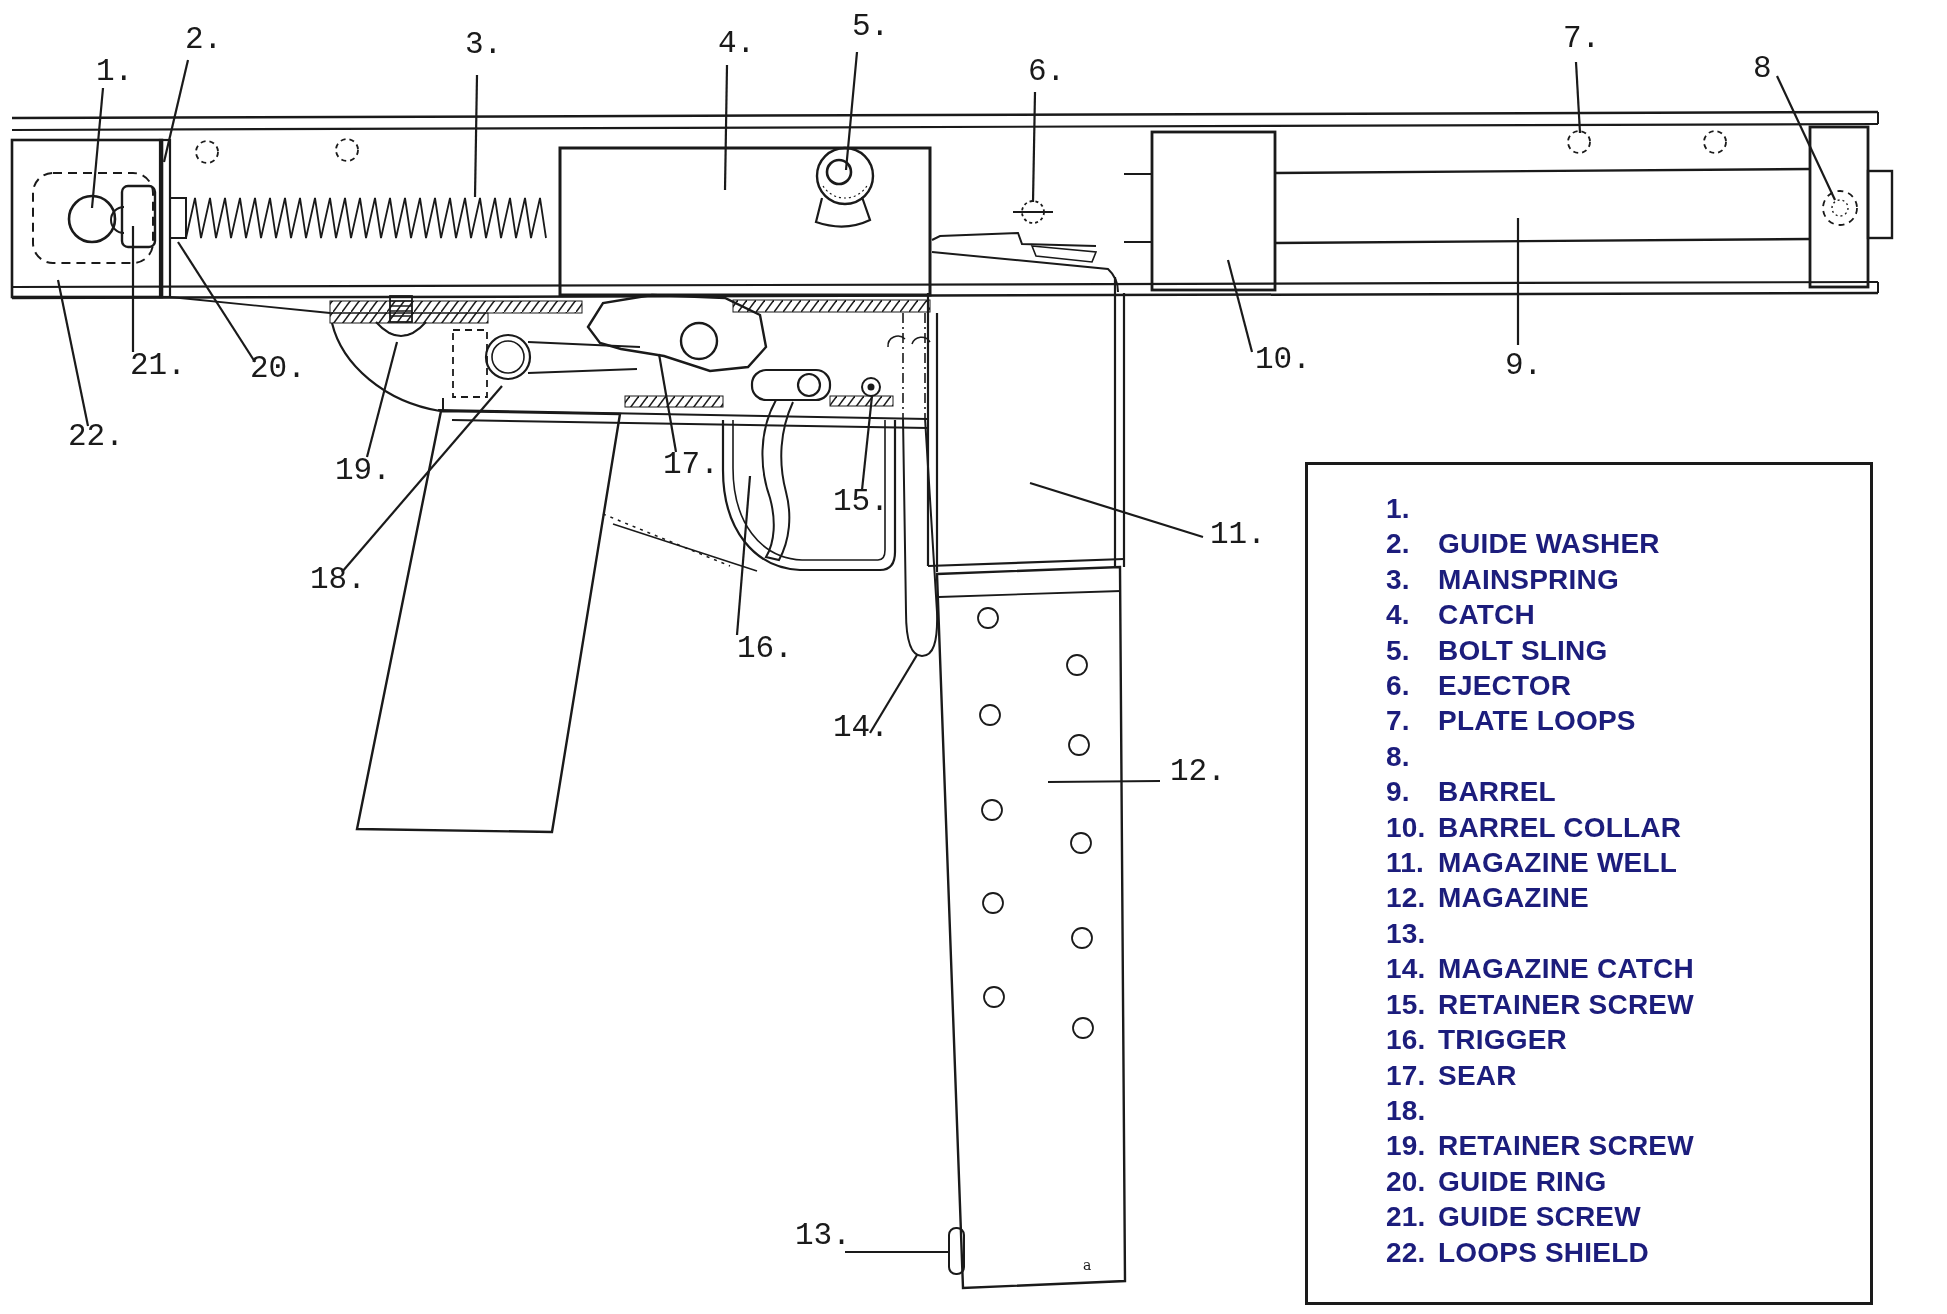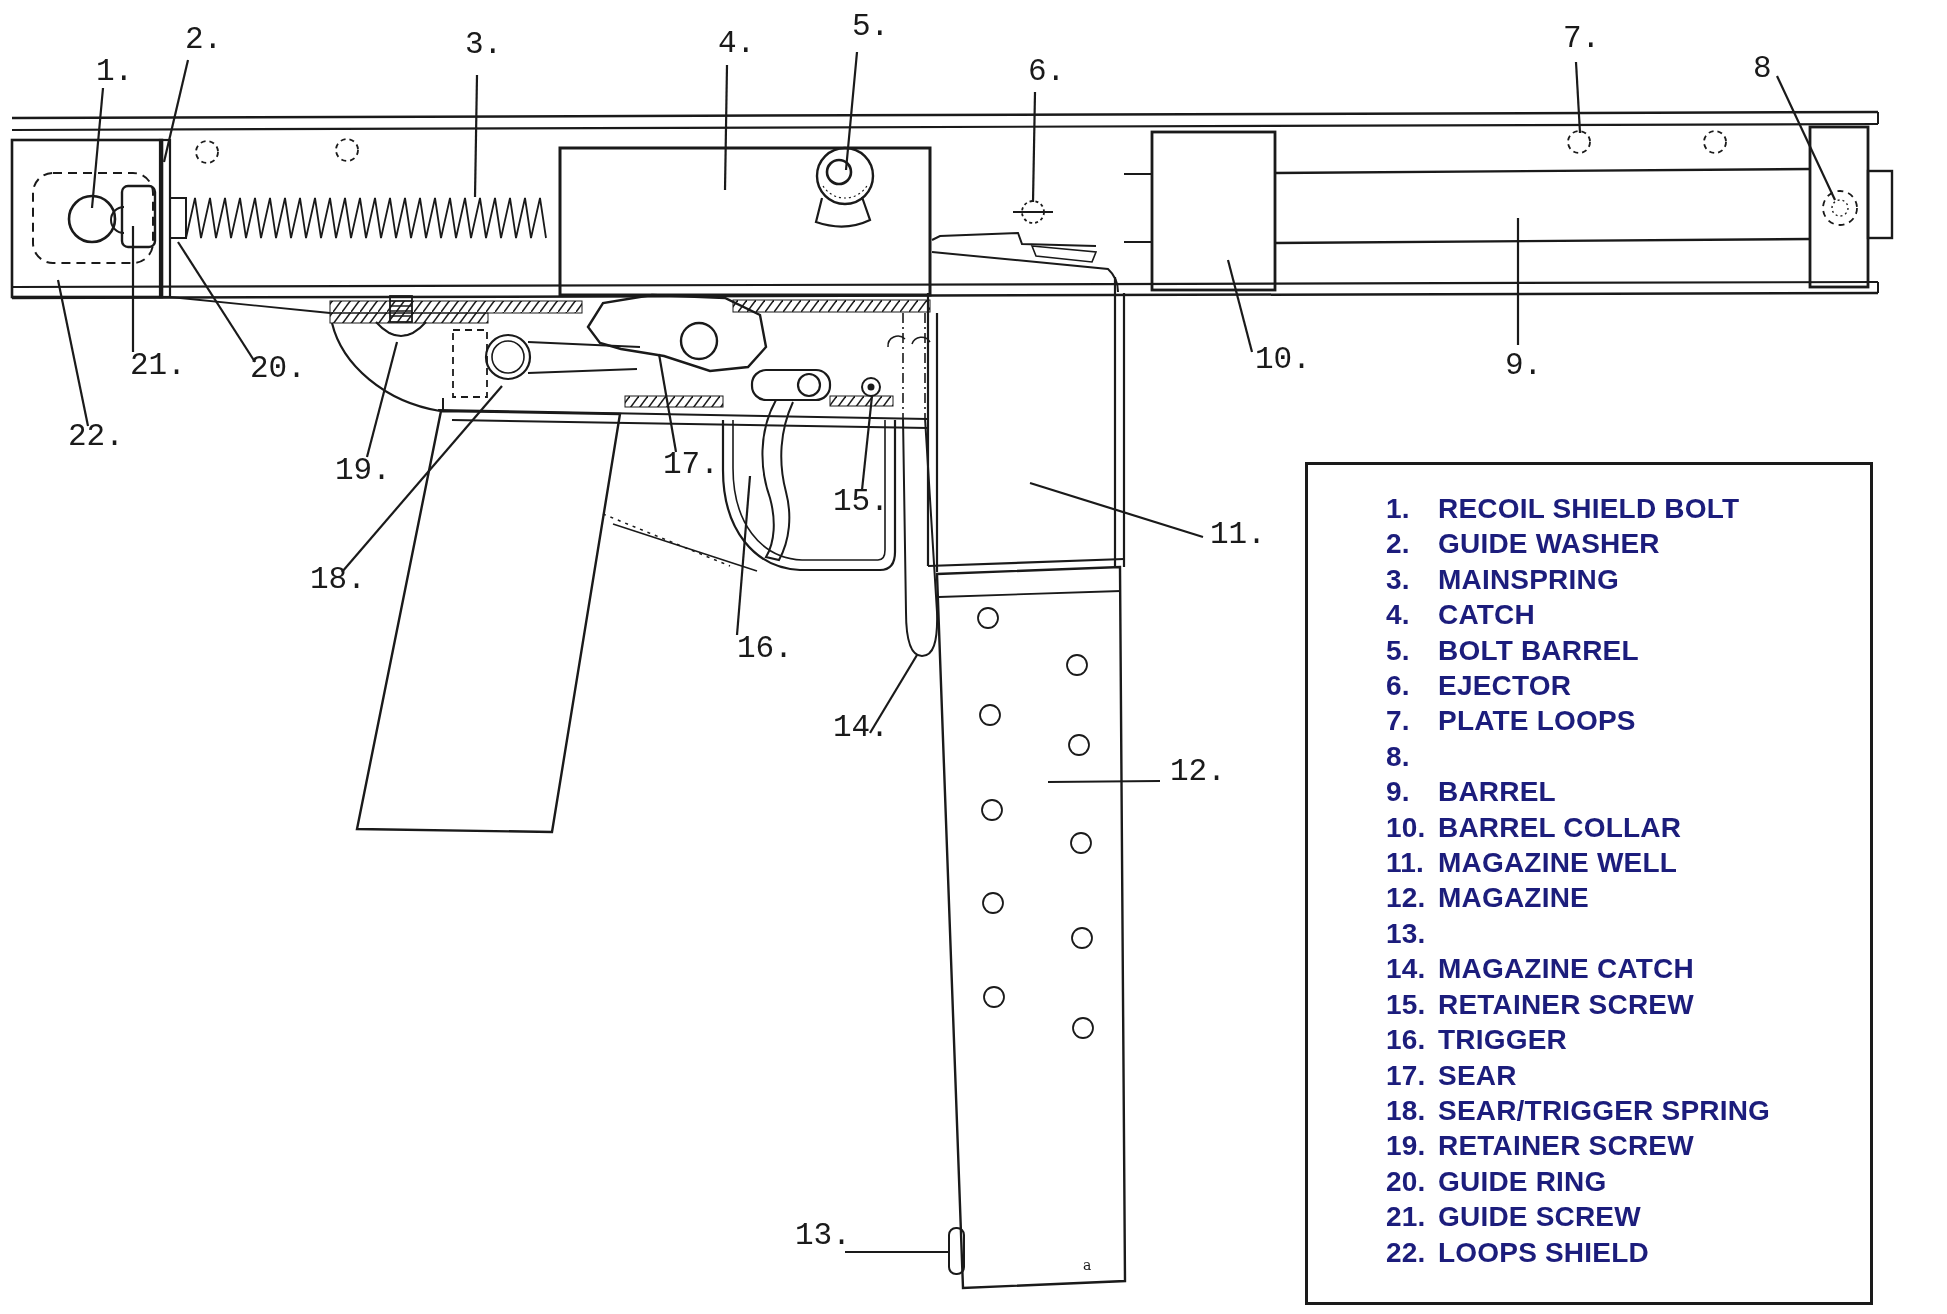--- a/index.html
+++ b/index.html
@@ -219,37 +219,36 @@
         <text x="130" y="374" class="callout-text">21.</text>
         <line x1="88" y1="426" x2="58" y2="280" stroke="var(--ink)" stroke-width="2.2"></line>
         <text x="68" y="445" class="callout-text">22.</text>
       </g>
   </svg>
 
   <div id="legend-box">
     <div id="legend-list">
         <div class="legend-row">
           <span class="legend-num">1.</span>
-          <span>RECOIL SHIELD BOLT</span>
         </div>
         <div class="legend-row">
           <span class="legend-num">2.</span>
           <span>GUIDE WASHER</span>
         </div>
         <div class="legend-row">
           <span class="legend-num">3.</span>
           <span>MAINSPRING</span>
         </div>
         <div class="legend-row">
           <span class="legend-num">4.</span>
           <span>CATCH</span>
         </div>
         <div class="legend-row">
           <span class="legend-num">5.</span>
-          <span>BOLT BARREL</span>
+          <span>BOLT SLING</span>
         </div>
         <div class="legend-row">
           <span class="legend-num">6.</span>
           <span>EJECTOR</span>
         </div>
         <div class="legend-row">
           <span class="legend-num">7.</span>
           <span>PLATE LOOPS</span>
         </div>
         <div class="legend-row">
@@ -285,21 +284,20 @@
         <div class="legend-row">
           <span class="legend-num">16.</span>
           <span>TRIGGER</span>
         </div>
         <div class="legend-row">
           <span class="legend-num">17.</span>
           <span>SEAR</span>
         </div>
         <div class="legend-row">
           <span class="legend-num">18.</span>
-          <span>SEAR/TRIGGER SPRING</span>
         </div>
         <div class="legend-row">
           <span class="legend-num">19.</span>
           <span>RETAINER SCREW</span>
         </div>
         <div class="legend-row">
           <span class="legend-num">20.</span>
           <span>GUIDE RING</span>
         </div>
         <div class="legend-row">

